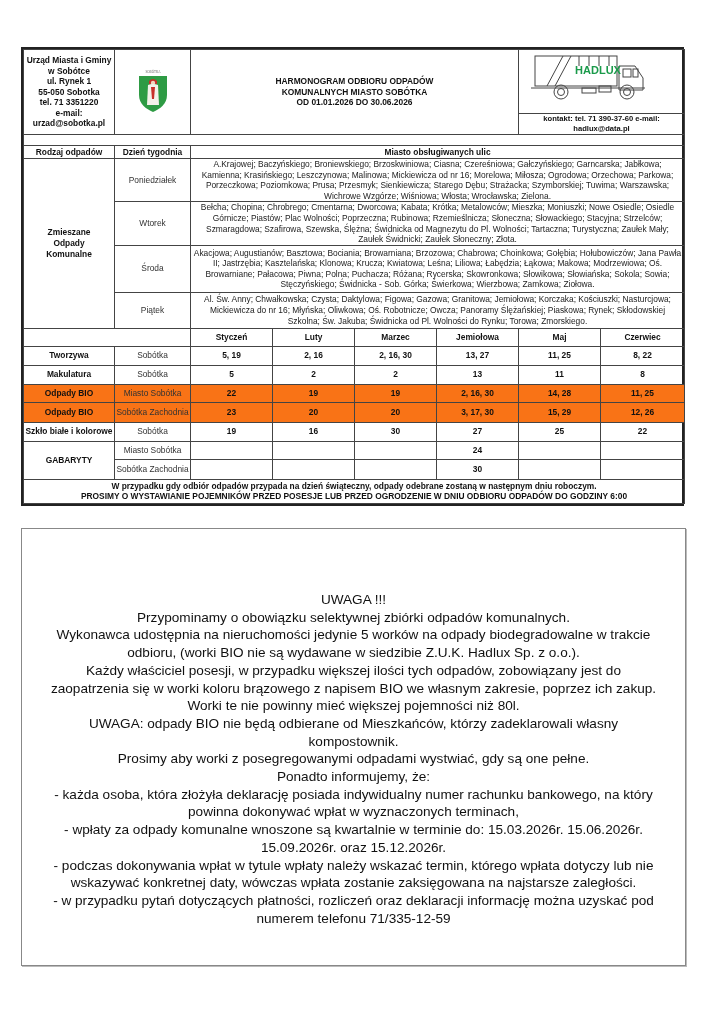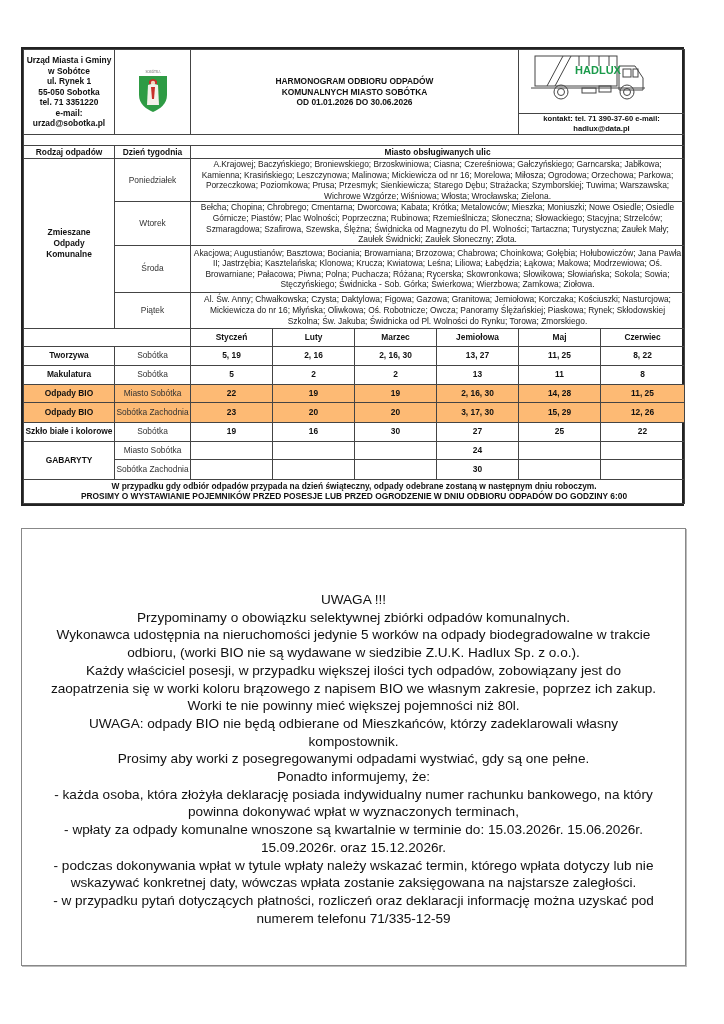--- a/index.html
+++ b/index.html
@@ -16,21 +16,21 @@
   .title { font-weight: bold; font-size: 10.4px; line-height: 13px; }
   .contact { font-weight: bold; font-size: 7.6px; line-height: 10px; }
   .hdr { font-weight: bold; font-size: 8.4px; }
   .waste-main { font-weight: bold; font-size: 10.6px; line-height: 13px; }
   .day { font-size: 8.2px; color: #333; }
   .streets { font-size: 7.9px; line-height: 10.3px; padding: 0 2px !important; color: #222; }
   .month { font-weight: bold; font-size: 9.6px; }
   .wtype { font-weight: bold; font-size: 8.2px; }
   .area { font-size: 8.2px; color: #333; line-height: 9.4px !important; }
   .val { font-weight: bold; font-size: 9.8px; }
-  tr.bio td { background: #fdba74; }
+  tr.bio td { background: #f97316; }
   .note { font-weight: bold; font-size: 7.4px; line-height: 11px; padding: 1px 0 !important; }
 
   .crest { width: 34px; height: 44px; margin: 0 auto; }
   .truck { width: 150px; height: 50px; margin: 2px auto 0; display:block; }
 
   .info { position: absolute; left: 21px; top: 528px; width: 665px; height: 438px;
           border: 1px solid #888; box-shadow: 1px 1px 0 #bbb; box-sizing: border-box;
           text-align: center; font-size: 13.6px; line-height: 17.7px; color: #111; }
   .info-inner { position: absolute; top: 62px; left: 0; right: 0; }
   .info p { margin: 0; }

